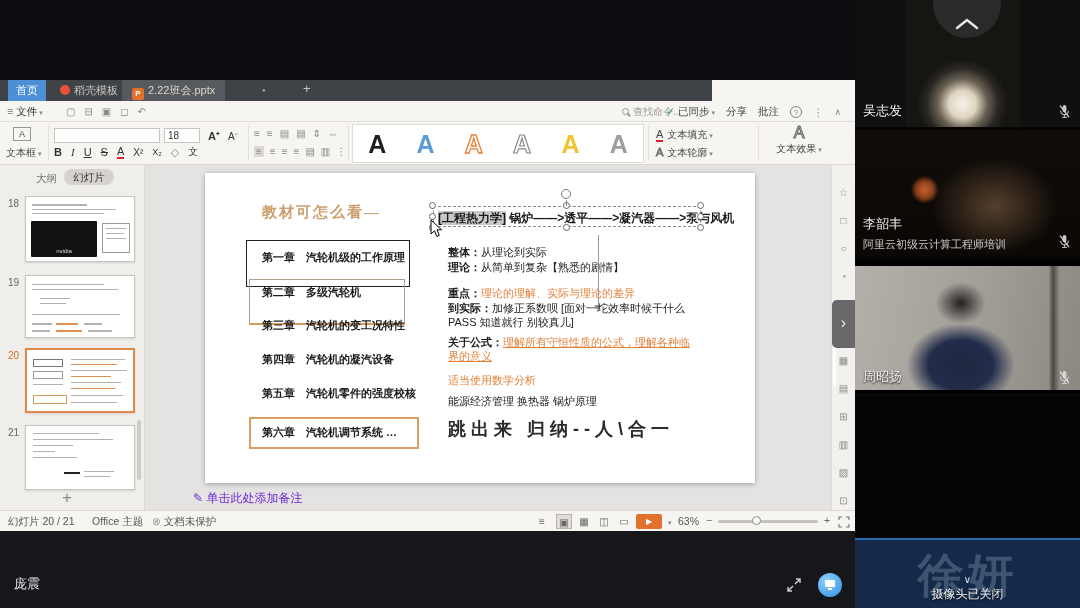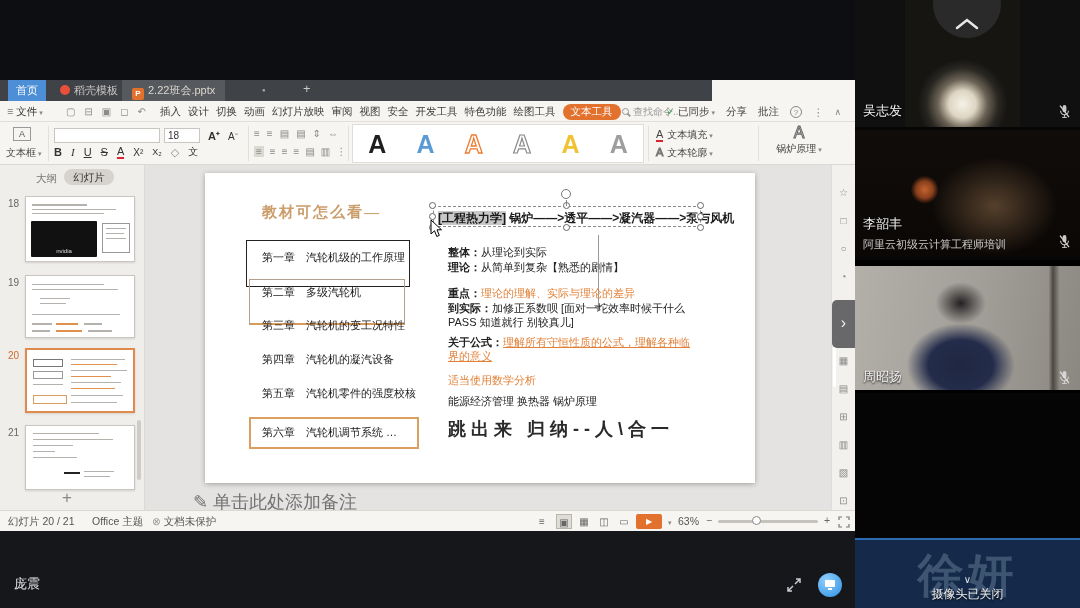--- a/index.html
+++ b/index.html
@@ -21,21 +21,21 @@
   .view{display:inline-block;width:16px;height:15px;text-align:center;font-size:10px;color:#666;line-height:15px}
   .view.active{background:#e0ddd7;border:1px solid #b9b5ae}
   .hdl{position:absolute;width:7px;height:7px;background:#fff;border:1px solid #666;border-radius:50%}
   .ln{position:absolute;height:2px;background:#b5b2ae}
   .lno{position:absolute;height:2px;background:#e0914f}
   .thumb-card{position:absolute;left:25px;width:110px;background:#fff;border:1px solid #c9c6c2;box-shadow:0 1px 2px rgba(0,0,0,.12)}
   .tnum{position:absolute;left:8px;font-size:10px;color:#666}
   .vlabel{position:absolute;left:8px;bottom:7px;color:#f2f2f2;font-size:13px;text-shadow:0 1px 2px #000}
   .mic{position:absolute;right:9px;bottom:8px;opacity:.9}
   .tile{position:absolute;left:0;width:225px;background:#101010;border-bottom:3px solid #060606;overflow:hidden}
-  .chlabel{position:absolute;font-size:11px;font-weight:normal;color:#1a1a1a;white-space:nowrap}
+  .chlabel{position:absolute;font-size:11px;font-weight:bold;color:#1a1a1a;white-space:nowrap}
   .rline{position:absolute;font-size:11px;color:#222;line-height:14px}
   .olbl{font-weight:bold}
   .orange{color:#e2823a}
 </style>
 </head>
 <body>
 
 <div id="stage">
 
   <div class="abs" style="left:0;top:0;width:855px;height:608px;background:#0c0e11">
@@ -51,34 +51,20 @@
       </div>
 
       <div class="abs" style="left:0;top:21px;width:855px;height:21px;background:#f7f5f1;border-bottom:1px solid #e2dfda">
         <div class="abs" style="left:7px;top:0;height:21px;line-height:21px;font-size:10.5px;color:#333"><span style="color:#777;margin-right:3px">≡</span><span>文件</span><span class="caret">▾</span></div>
         <div class="abs" style="left:66px;top:0;height:21px;display:flex;align-items:center;gap:9px">
           <span class="ic">▢</span>
           <span class="ic">⊟</span>
           <span class="ic">▣</span>
           <span class="ic">◻</span>
           <span class="ic">↶</span>
-        </div>
-        <div class="abs" style="left:160px;top:0;height:21px;display:flex;align-items:center;gap:7px">
-          <span class="mi">插入</span>
-          <span class="mi">设计</span>
-          <span class="mi">切换</span>
-          <span class="mi">动画</span>
-          <span class="mi">幻灯片放映</span>
-          <span class="mi">审阅</span>
-          <span class="mi">视图</span>
-          <span class="mi">安全</span>
-          <span class="mi">开发工具</span>
-          <span class="mi">特色功能</span>
-          <span class="mi">绘图工具</span>
-          <span class="mi" style="background:#e2712e;color:#fff;border-radius:9px;padding:1px 8px">文本工具</span>
         </div>
         <div class="abs" style="left:622px;top:0;height:21px;display:flex;align-items:center;font-size:10px;color:#999">
             <span class="lens"></span>
             <span>查找命令...</span>
           </div>
         <div class="abs" style="right:14px;top:0;height:21px;display:flex;align-items:center;gap:11px;font-size:10.5px;color:#444">
           <span><span style="color:#3aa757">✓</span> <span>已同步</span><span class="caret">▾</span></span>
           <span>分享</span>
           <span>批注</span>
           <span style="display:inline-block;width:12px;height:12px;border:1px solid #888;border-radius:50%;font-size:8px;line-height:11px;text-align:center;color:#888">?</span>
@@ -138,21 +124,21 @@
           <span class="wordA" style="color:#fff;-webkit-text-stroke:1.3px #ed7d31">A</span>
           <span class="wordA" style="color:#fff;-webkit-text-stroke:1.2px #8a8a8a">A</span>
           <span class="wordA" style="color:#f1c232">A</span>
           <span class="wordA" style="color:#9e9e9e">A</span>
         </div>
 
         <div class="abs" style="left:656px;top:6px;font-size:10px;color:#444;white-space:nowrap"><span style="border-bottom:2px solid #d23;font-size:11px;margin-right:4px">A</span><span>文本填充</span><span class="caret">▾</span></div>
         <div class="abs" style="left:656px;top:24px;font-size:10px;color:#444;white-space:nowrap"><span style="color:#fff;-webkit-text-stroke:1px #777;font-size:11px;margin-right:4px">A</span><span>文本轮廓</span><span class="caret">▾</span></div>
         <div class="abs" style="left:766px;top:2px;width:66px;text-align:center">
           <div style="font-size:16px;color:#fff;-webkit-text-stroke:1px #666;line-height:18px">A</div>
-          <div style="font-size:10px;color:#444;white-space:nowrap"><span>锅炉原理</span><span class="caret">▾</span></div>
+          <div style="font-size:10px;color:#444;white-space:nowrap"><span>文本效果</span><span class="caret">▾</span></div>
         </div>
       </div>
 
       <div class="abs" style="left:0;top:85px;width:855px;height:345px;background:#e4e3e1">
 
         <div class="abs" style="left:0;top:0;width:145px;height:345px;background:#efeeeb;border-right:1px solid #dcd9d5">
           <span class="abs" style="left:36px;top:7px;font-size:10.5px;color:#777">大纲</span>
           <span class="abs" style="left:64px;top:4px;width:50px;height:16px;background:#d6d3cf;border-radius:8px;font-size:10.5px;color:#333;text-align:center;line-height:16px">幻灯片</span>
 
           <span class="tnum" style="top:33px">18</span>
@@ -257,21 +243,21 @@
             <div class="rline" style="left:243px;top:72px"><span class="olbl">整体：</span><span>从理论到实际</span></div>
             <div class="rline" style="left:243px;top:87px"><span class="olbl">理论：</span><span>从简单到复杂【熟悉的剧情】</span></div>
             <div class="rline" style="left:243px;top:113px"><span class="olbl">重点：</span><span class="orange">理论的理解、实际与理论的差异</span></div>
             <div class="rline" style="left:243px;top:162px;width:252px"><span class="olbl">关于公式：</span><span class="orange" style="text-decoration:underline">理解所有守恒性质的公式，理解各种临界的意义</span></div>
             <div class="rline" style="left:243px;top:128px;width:262px"><span class="olbl">到实际：</span><span>加修正系数呗 [面对一坨效率时候干什么 PASS 知道就行 别较真儿]</span></div>
             <div class="rline orange" style="left:243px;top:200px">适当使用数学分析</div>
             <div class="rline" style="left:243px;top:221px">能源经济管理 换热器 锅炉原理</div>
             <div class="abs" style="left:243px;top:244px;font-size:18px;font-weight:bold;letter-spacing:5px;color:#2a2a2a;white-space:nowrap">跳出来 归纳--人\合一</div>
           </div>
 
-          <div class="abs" style="left:48px;top:325px;font-size:18px;color:#737373"><span>✎</span> <span>单击此处添加备注</span></div>
+          <div class="abs" style="left:48px;top:325px;font-size:12px;color:#6d28d9"><span>✎</span> <span>单击此处添加备注</span></div>
         </div>
 
         <div class="abs" style="left:831px;top:0;width:24px;height:345px;background:#f3f1ee;border-left:1px solid #ddd">
           <div class="abs" style="left:1px;top:170px;width:3px;height:52px;background:#fff;border-radius:2px"></div>
           <div style="position:absolute;left:0;top:22px;width:100%;display:flex;flex-direction:column;align-items:center;gap:17px">
             <span class="ic">☆</span>
             <span class="ic">□</span>
             <span class="ic">○</span>
             <span class="ic">◔</span>
             <span class="ic" style="visibility:hidden">.</span>

